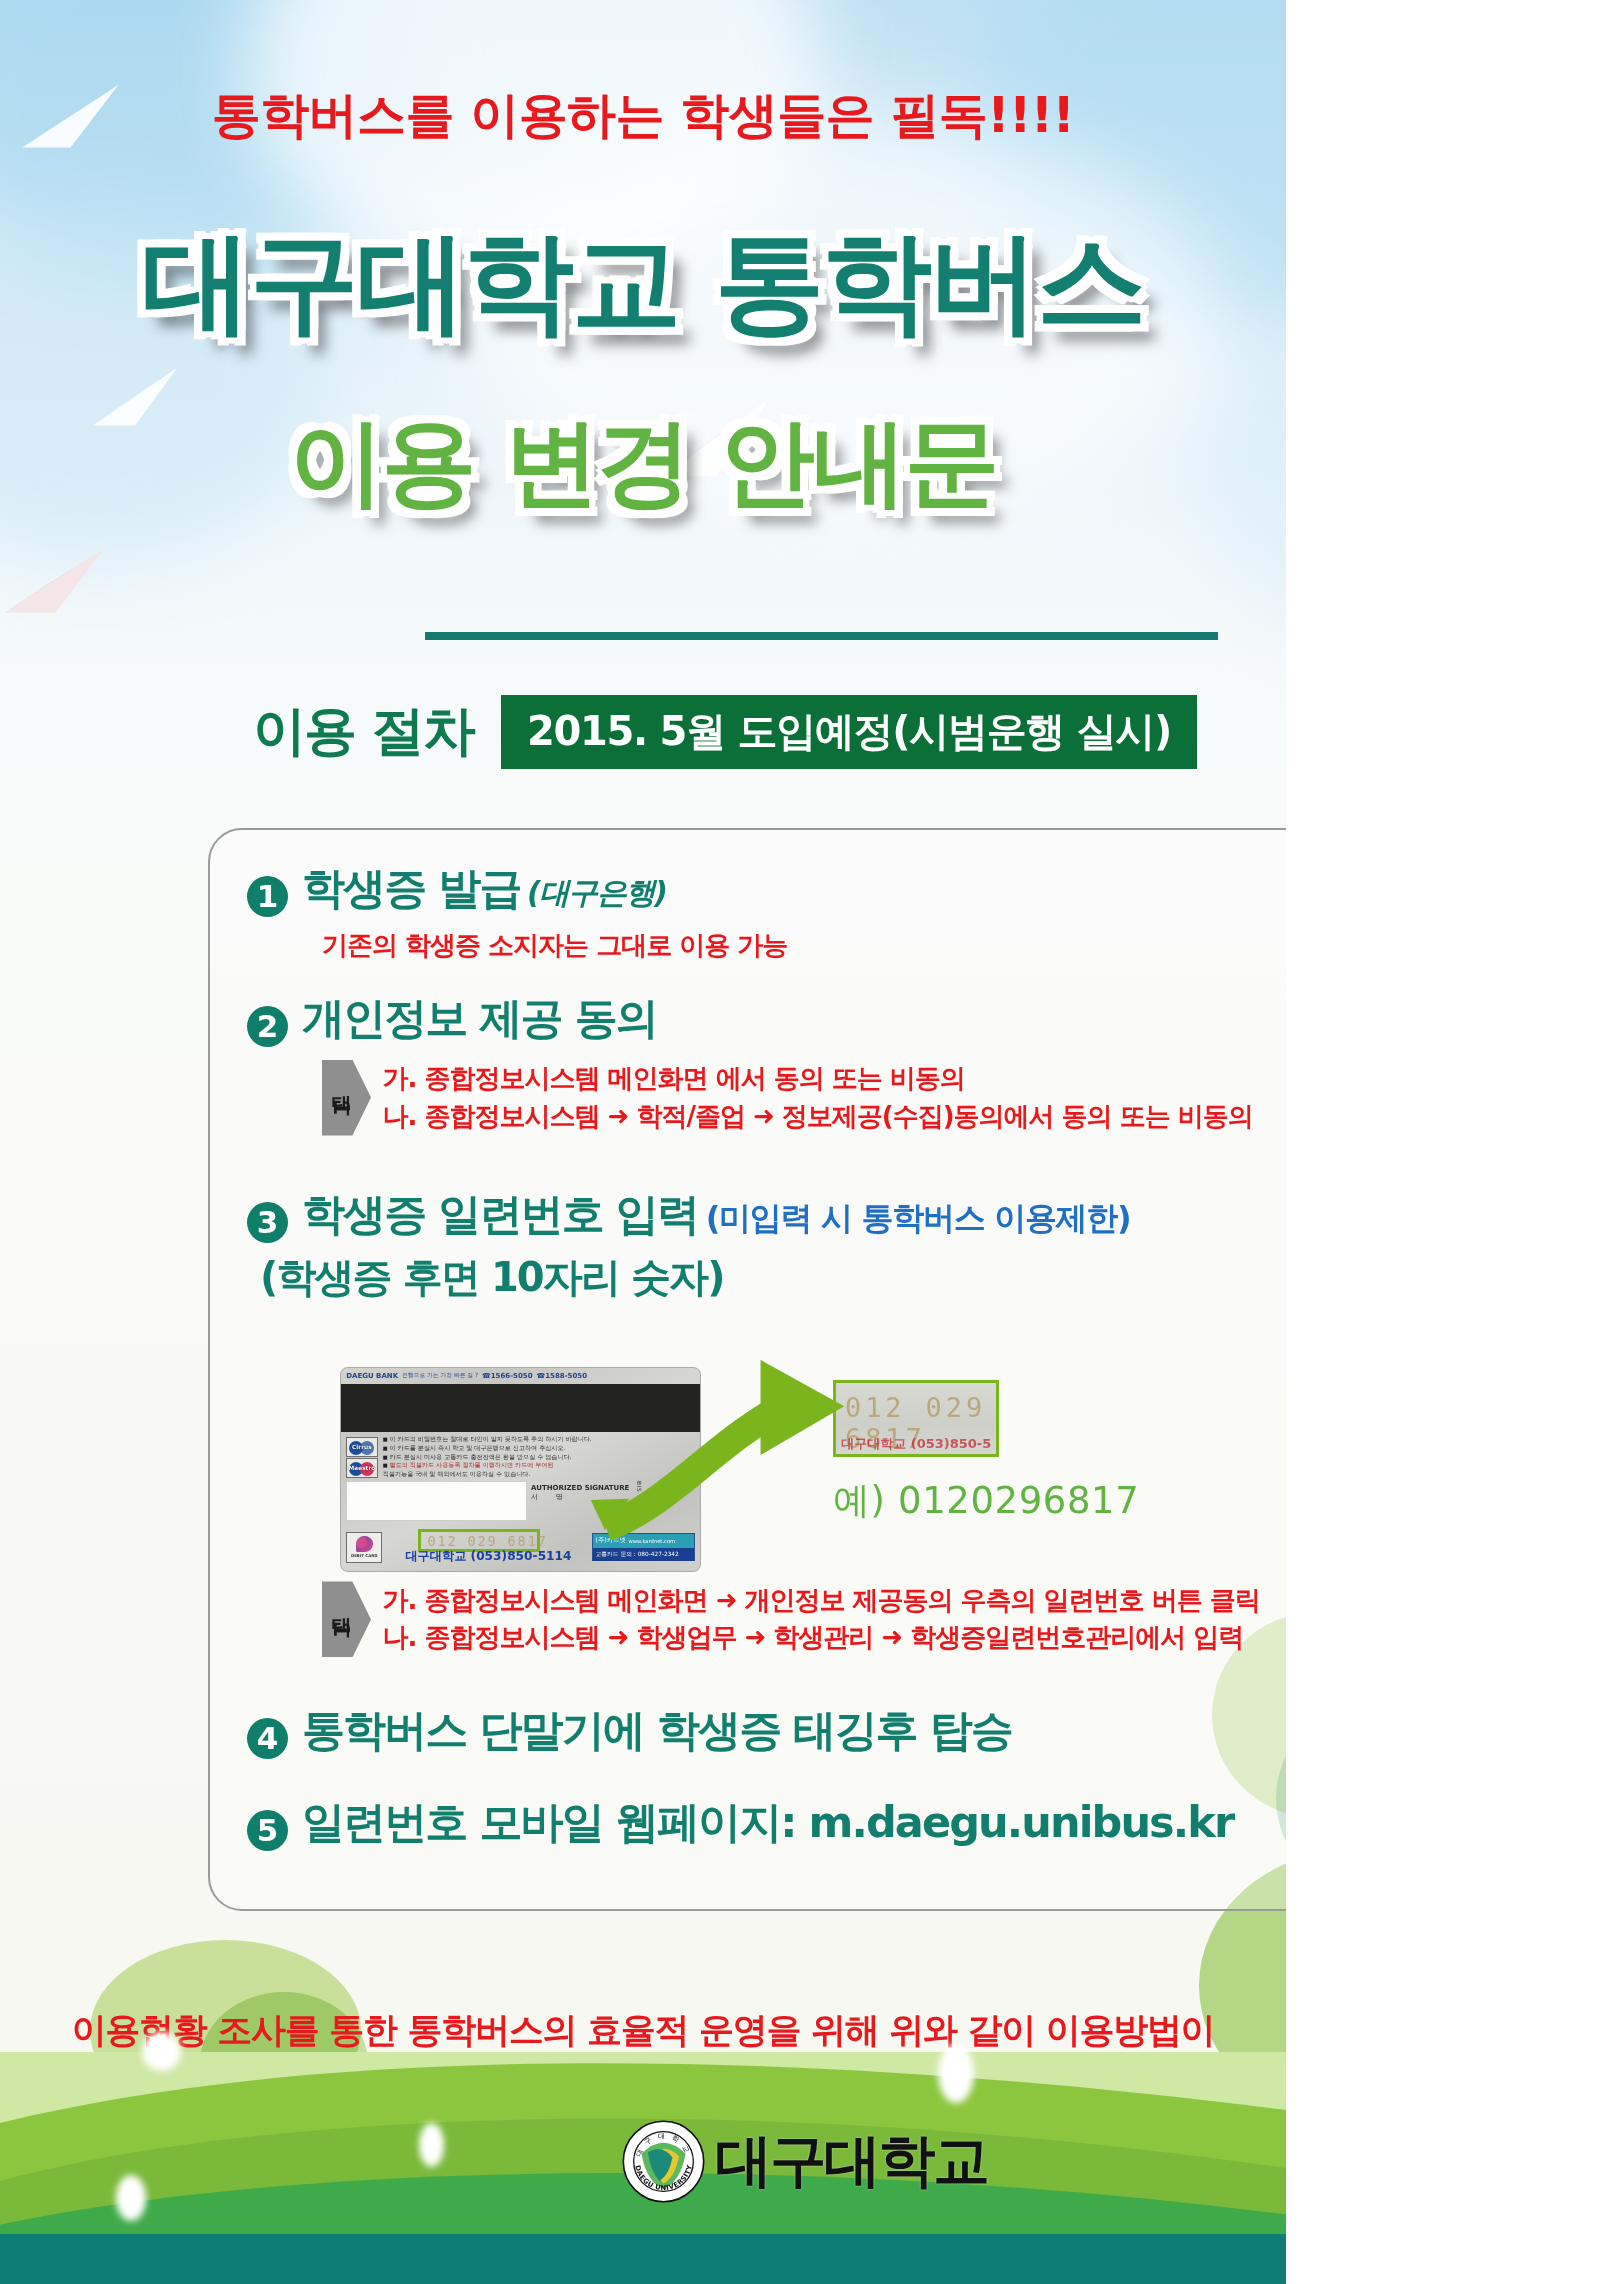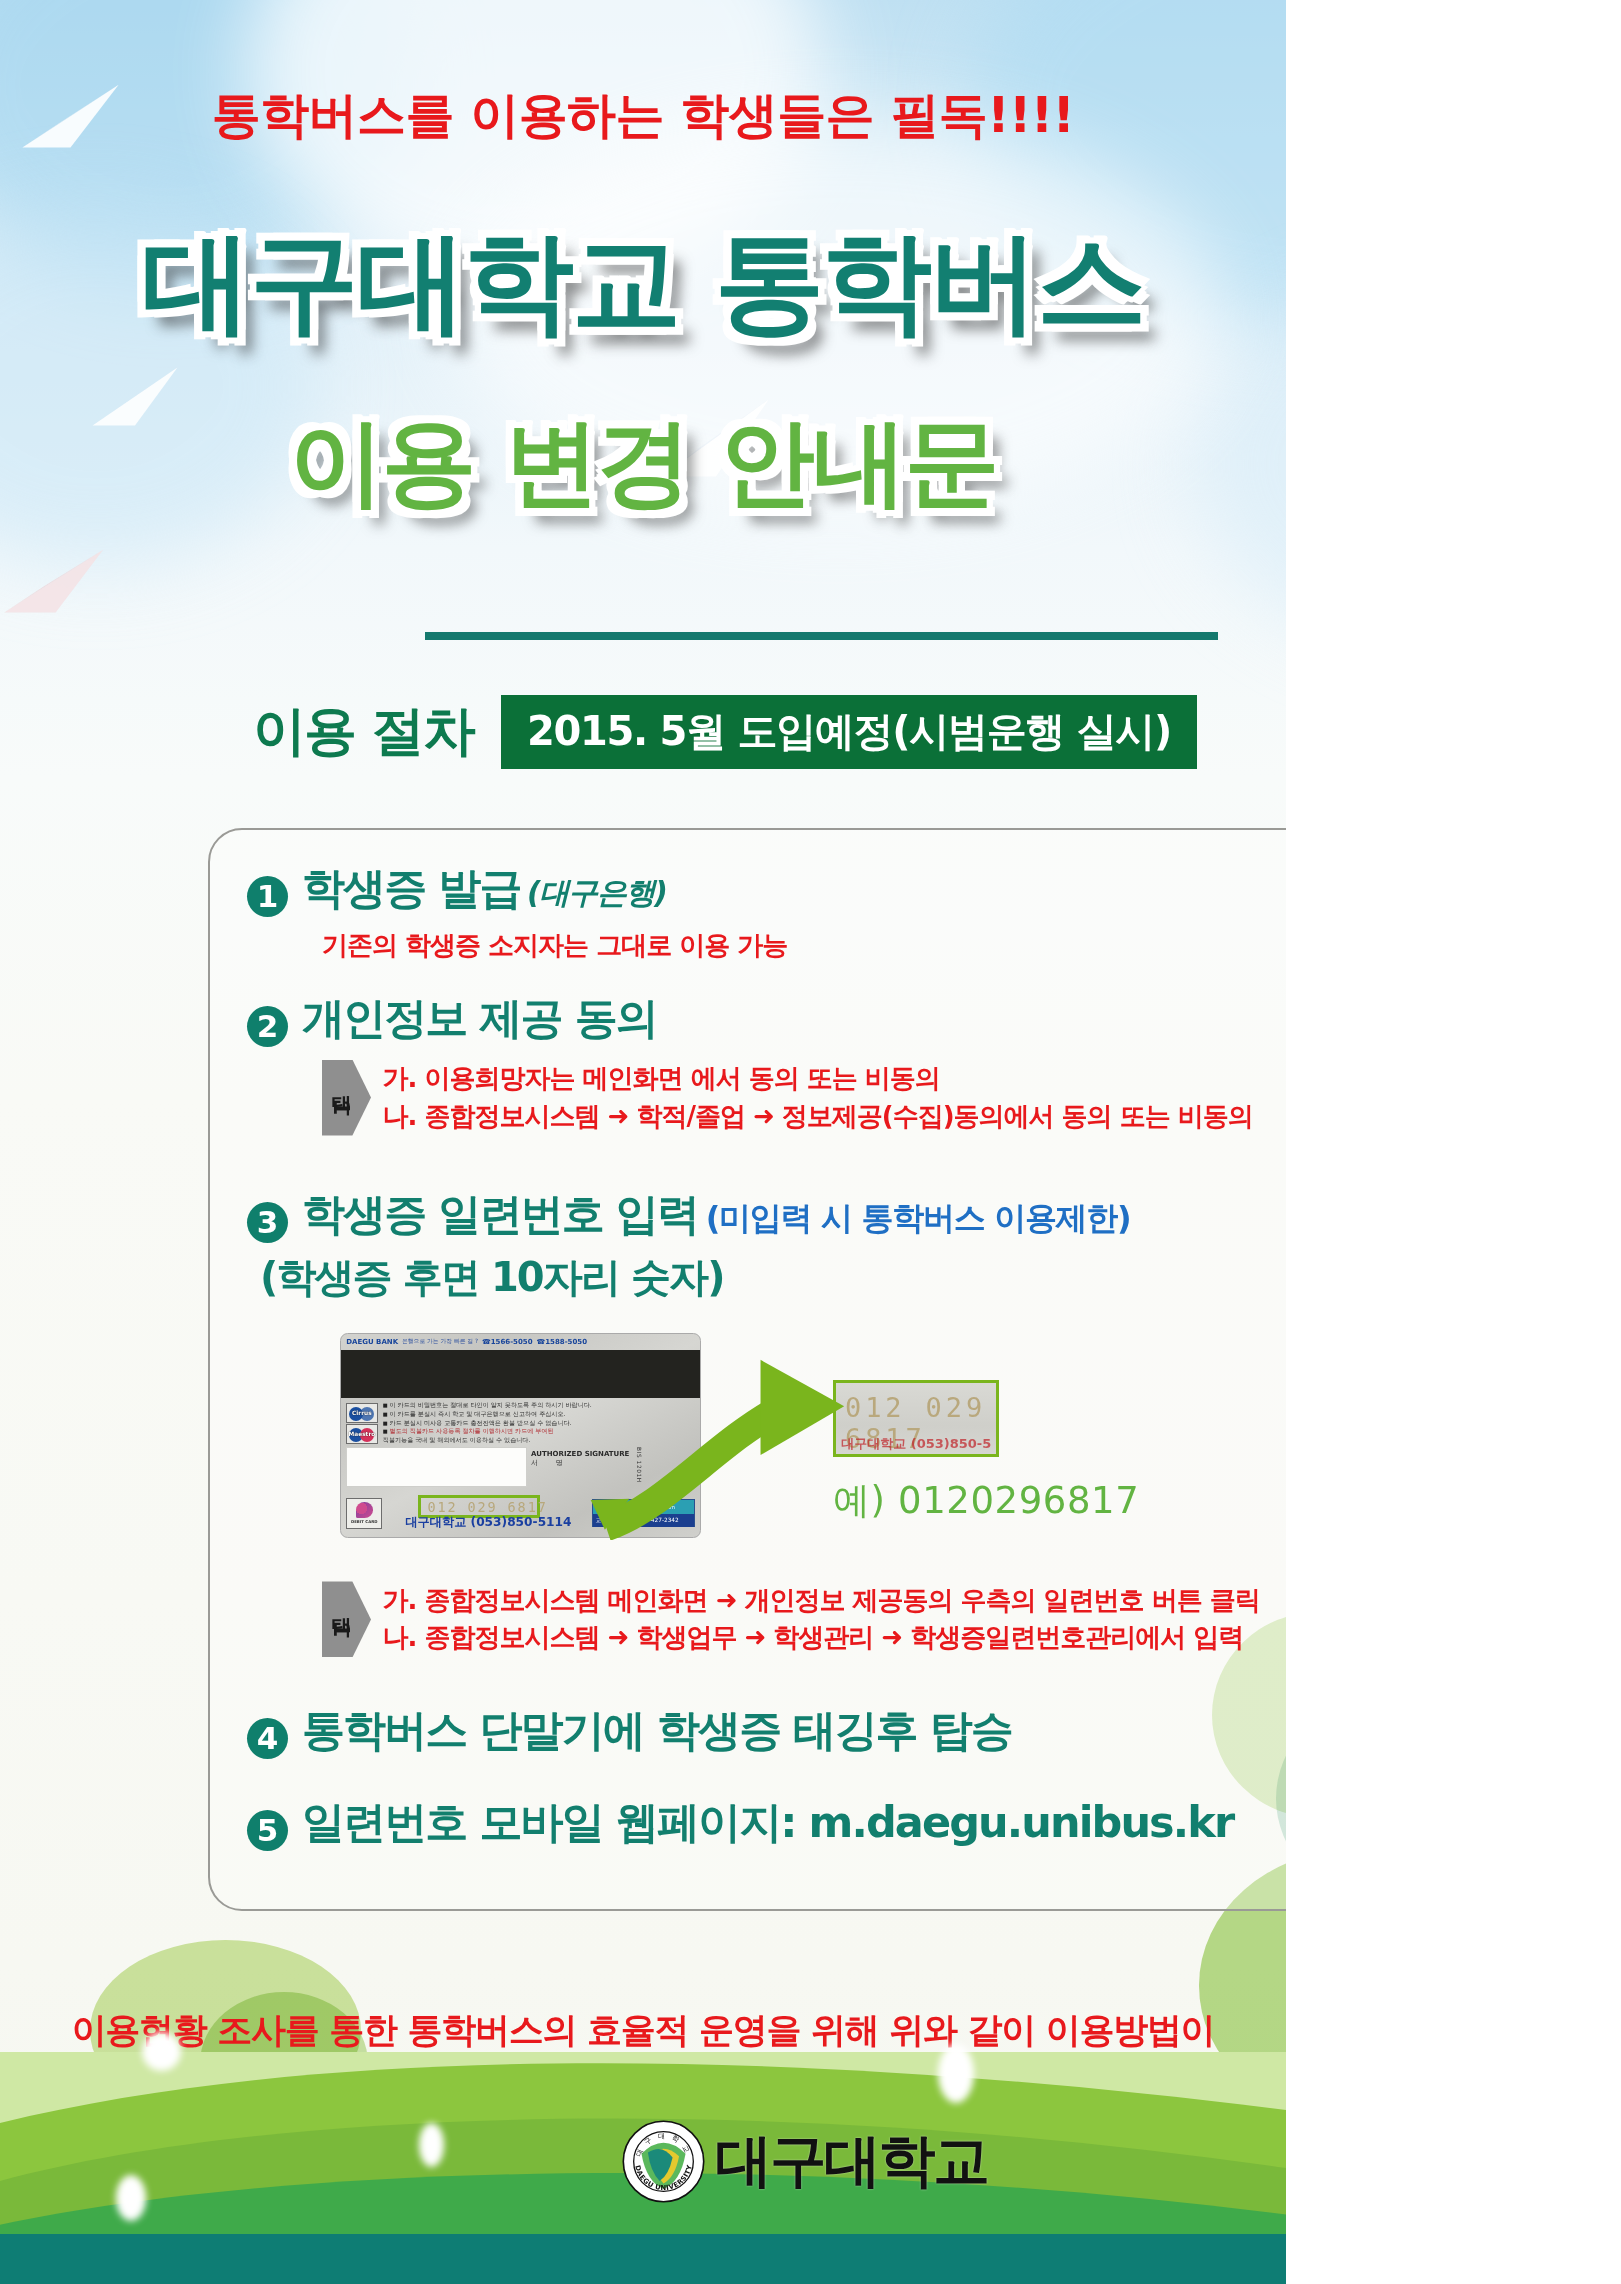--- a/index.html
+++ b/index.html
@@ -230,21 +230,21 @@
     font-weight: bold;
     color: #e8191c;
     letter-spacing: -1px;
     white-space: nowrap;
     line-height: 1.45;
   }
 
   
   #card-figure {
     position: absolute;
-    top: 1333px; left: 340px;
+    top: 1367px; left: 340px;
     width: 361px; height: 205px;
   }
   #card {
     position: absolute;
     inset: 0;
     background: linear-gradient(152deg,#d3d3cf 0%, #c6c6c2 22%, #d6d6d2 50%, #c2c2be 78%, #d0d0cc 100%);
     border: 1.3px solid #aaa;
     border-radius: 7.7px;
     overflow: hidden;
   }
@@ -527,21 +527,21 @@
       <div class="step-head">
         <div class="badge">2</div>
         <div class="step-title">개인정보 제공 동의</div>
       </div>
       <div class="choice-group" style="margin-left:75px; margin-top:11.6px;">
         <div class="choice-tag">
           <div class="pent"></div>
           <div class="tagtext">택1</div>
         </div>
         <div class="choice-lines">
-          <div class="choice-line">가. 이용희망자는 메인화면 에서 동의 또는 비동의</div>
+          <div class="choice-line">가. 종합정보시스템 메인화면 에서 동의 또는 비동의</div>
           <div class="choice-line">나. 종합정보시스템 ➜ 학적/졸업 ➜ 정보제공(수집)동의에서 동의 또는 비동의</div>
         </div>
       </div>
     </div>
 
     <div class="step" style="top:356px; left:37px;">
       <div class="step-head">
         <div class="badge">3</div>
         <div class="step-title">학생증 일련번호 입력</div>
         <div class="step-paren-blue">(미입력 시 통학버스 이용제한)</div>

